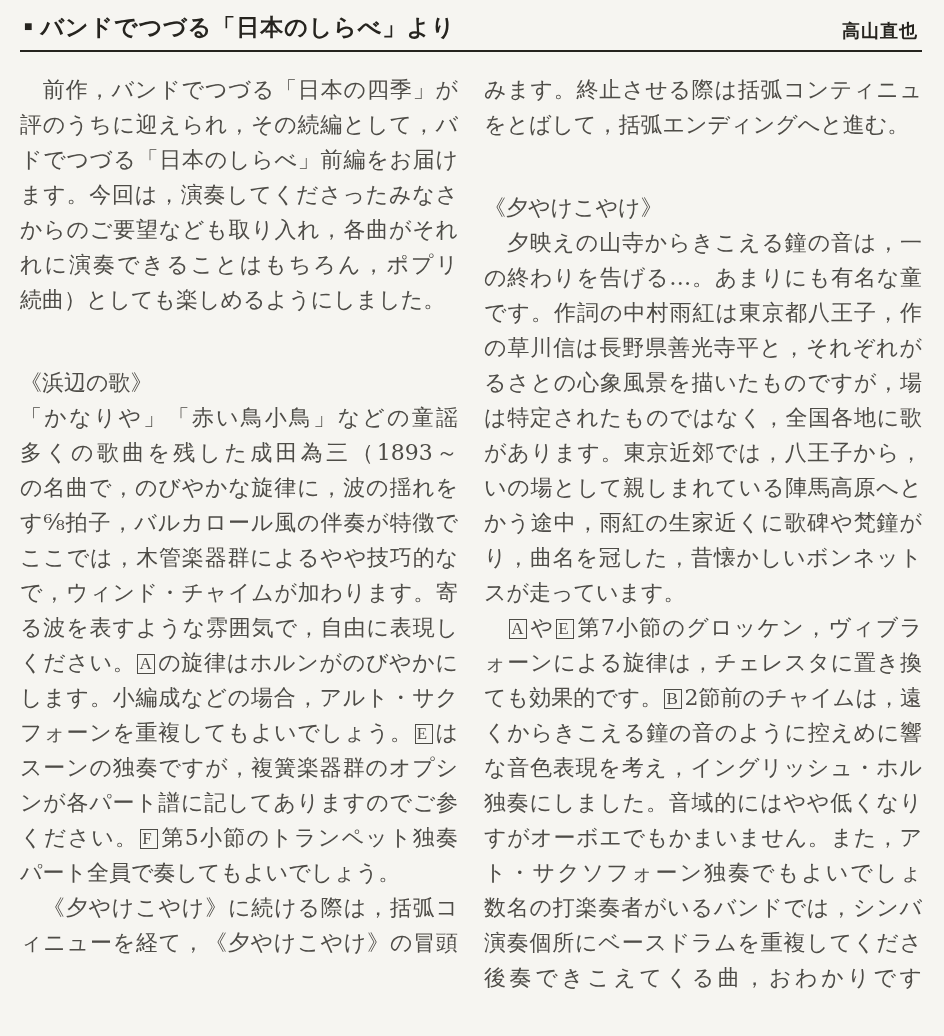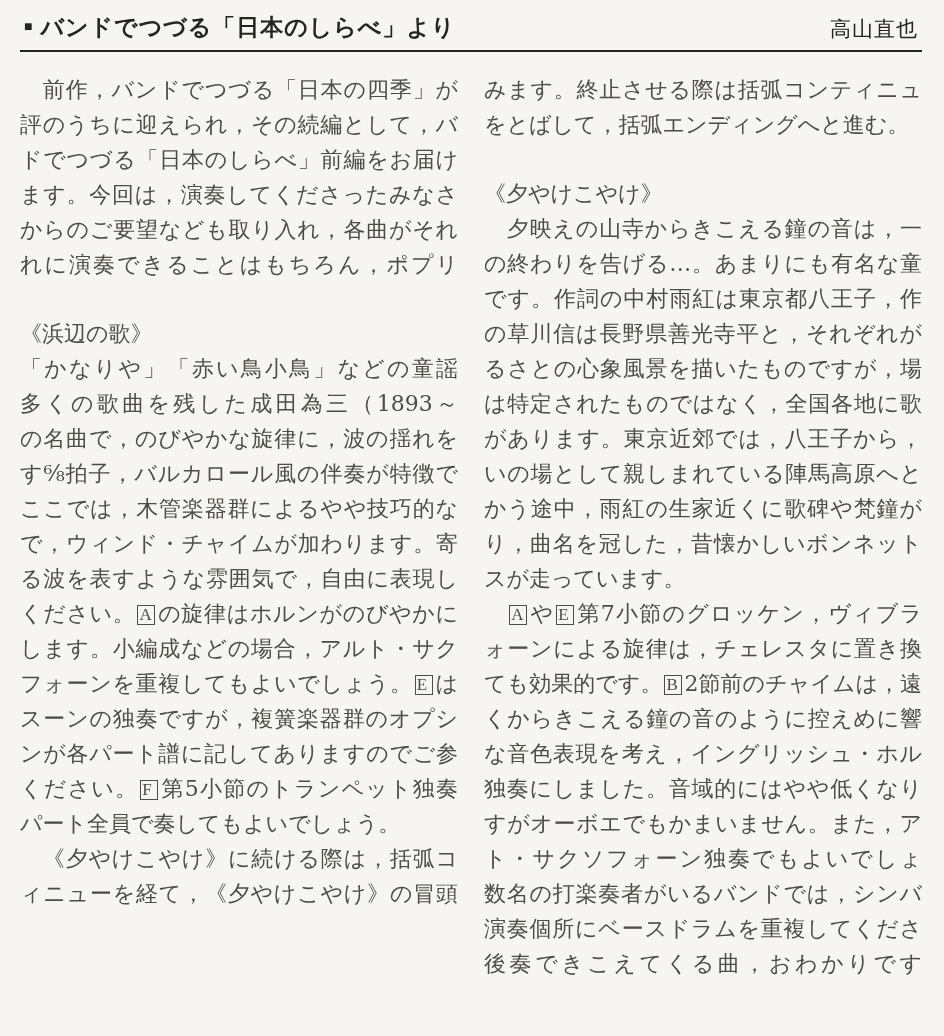--- a/index.html
+++ b/index.html
@@ -19,32 +19,32 @@
     padding:2px 4px 0 4px;
   }
   .header-title{
     font-family:"Liberation Sans","DejaVu Sans",sans-serif;
     font-weight:bold;font-size:23px;color:var(--header-ink);
     letter-spacing:1px;display:flex;align-items:center;gap:7px;
   }
   .bullet{font-size:14px;line-height:1;transform:translateY(-2px);}
   .header-author{
     font-family:"Liberation Sans","DejaVu Sans",sans-serif;
-    font-weight:normal;font-size:21px;color:var(--header-ink);
+    font-weight:bold;font-size:18px;color:var(--header-ink);
     letter-spacing:1px;
   }
   .rule{height:2px;background:var(--header-ink);margin-top:7px;}
   .columns{display:flex;gap:26px;margin-top:20px;}
   .column{width:438px;flex:0 0 auto;}
   .para{margin:0;}
   .line,.heading{
     font-size:22px;line-height:35px;height:35px;
     color:var(--ink);overflow:hidden;
   }
-  .heading{margin-top:34px;}
+  .heading{margin-top:48px;}
   .line.fill{text-align:justify;text-align-last:justify;}
   .rbox{
     display:inline-block;box-sizing:border-box;
     font-family:"Liberation Serif","DejaVu Serif",serif;
     font-size:17px;line-height:18px;height:20px;min-width:18px;
     border:1px solid currentColor;text-align:center;
     margin:0 2px;padding:0 1px;vertical-align:1px;
   }
 </style>
 </head>
@@ -61,20 +61,21 @@
   <div class="rule"></div>
   <div class="columns">
     <div class="column">
         <div class="para">
           <div class="line fill">　前作，バンドでつづる「日本の四季」が好</div>
           <div class="line fill">評のうちに迎えられ，その続編として，バン</div>
           <div class="line fill">ドでつづる「日本のしらべ」前編をお届けし</div>
           <div class="line fill">ます。今回は，演奏してくださったみなさん</div>
           <div class="line fill">からのご要望なども取り入れ，各曲がそれぞ</div>
           <div class="line fill">れに演奏できることはもちろん，ポプリ（接</div>
+          <div class="line">続曲）としても楽しめるようにしました。</div>
         </div>
         <div class="heading">《浜辺の歌》</div>
         <div class="para">
           <div class="line fill">「かなりや」「赤い鳥小鳥」などの童謡や，数</div>
           <div class="line fill">多くの歌曲を残した成田為三（1893～1945）</div>
           <div class="line fill">の名曲で，のびやかな旋律に，波の揺れを表</div>
           <div class="line fill">す⁶⁄₈拍子，バルカロール風の伴奏が特徴です。</div>
           <div class="line fill">ここでは，木管楽器群によるやや技巧的な装</div>
         </div>
         <div class="para">

